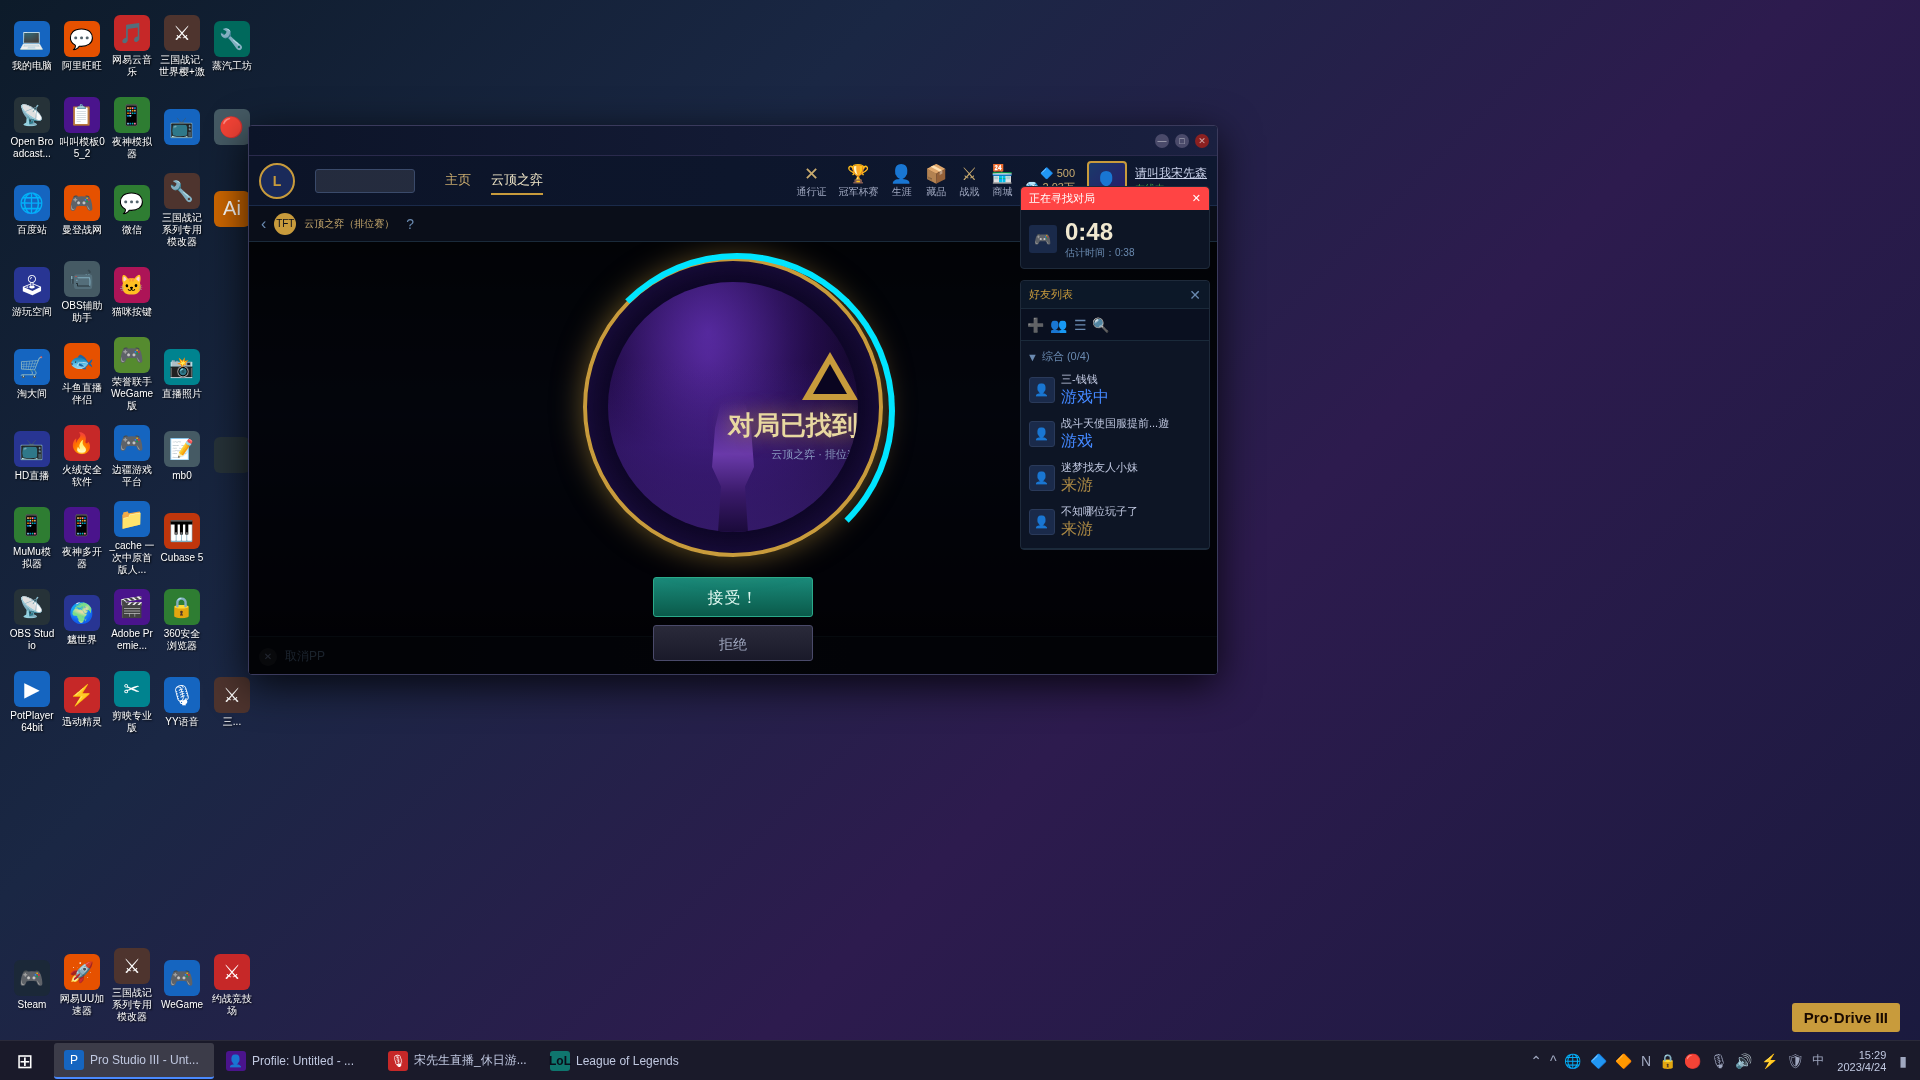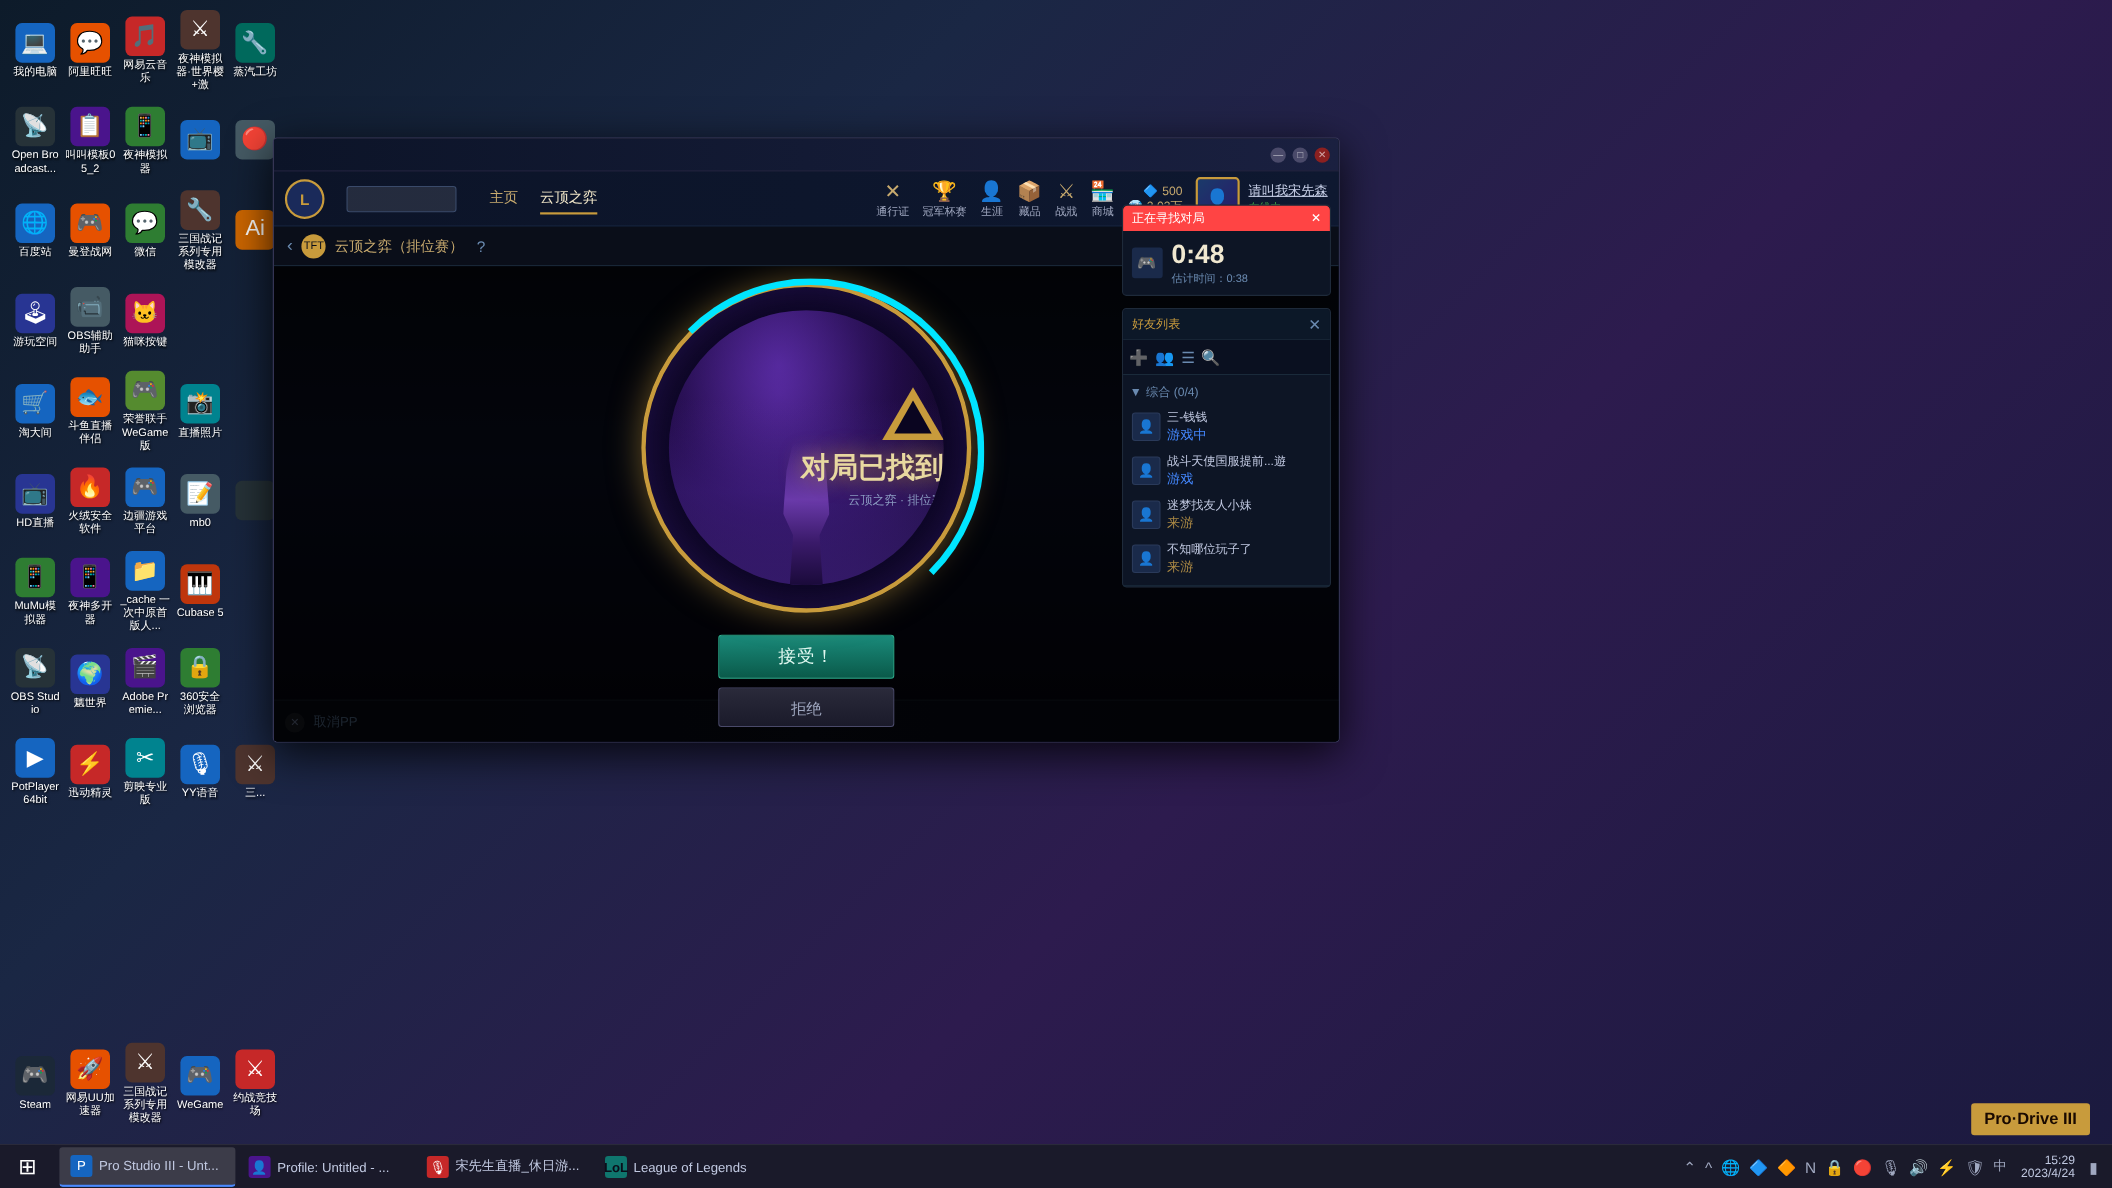--- a/index.html
+++ b/index.html
@@ -253,21 +253,21 @@
       background: #c89b3c;
       border-radius: 50%;
       display: flex;
       align-items: center;
       justify-content: center;
       font-size: 10px;
       color: #0a0e1a;
     }
     .subnav-title {
       color: #c8aa6e;
-      font-size: 13px;
+      font-size: 10px;
     }
     .subnav-toggle {
       margin-left: auto;
       width: 44px;
       height: 20px;
       background: #1a8a4a;
       border-radius: 10px;
       display: flex;
       align-items: center;
       padding: 2px;
@@ -619,21 +619,21 @@
     }
     .friend-name {
       color: #c0c8e0;
       font-size: 11px;
       white-space: nowrap;
       overflow: hidden;
       text-overflow: ellipsis;
     }
     .friend-status {
       color: #6a8ab0;
-      font-size: 12px;
+      font-size: 16px;
     }
     .friend-status.away { color: #aa8844; }
     .friend-status.ingame { color: #4488ff; }
 
     
     .prodrive-watermark {
       position: absolute;
       bottom: 48px;
       right: 20px;
       background: #c89b3c;
@@ -678,21 +678,21 @@
     <div class="desktop-icon">
       <div class="icon-img ic-orange">💬</div>
       <div class="icon-label">阿里旺旺</div>
     </div>
     <div class="desktop-icon">
       <div class="icon-img ic-red">🎵</div>
       <div class="icon-label">网易云音乐</div>
     </div>
     <div class="desktop-icon">
       <div class="icon-img ic-brown">⚔</div>
-      <div class="icon-label">夜神模拟器·世界樱+激</div>
+      <div class="icon-label">三国战记·世界樱+激</div>
     </div>
     <div class="desktop-icon">
       <div class="icon-img ic-teal">🔧</div>
       <div class="icon-label">蒸汽工坊</div>
     </div>
 
     <div class="desktop-icon">
       <div class="icon-img ic-dark">📡</div>
       <div class="icon-label">Open Broadcast...</div>
     </div>

